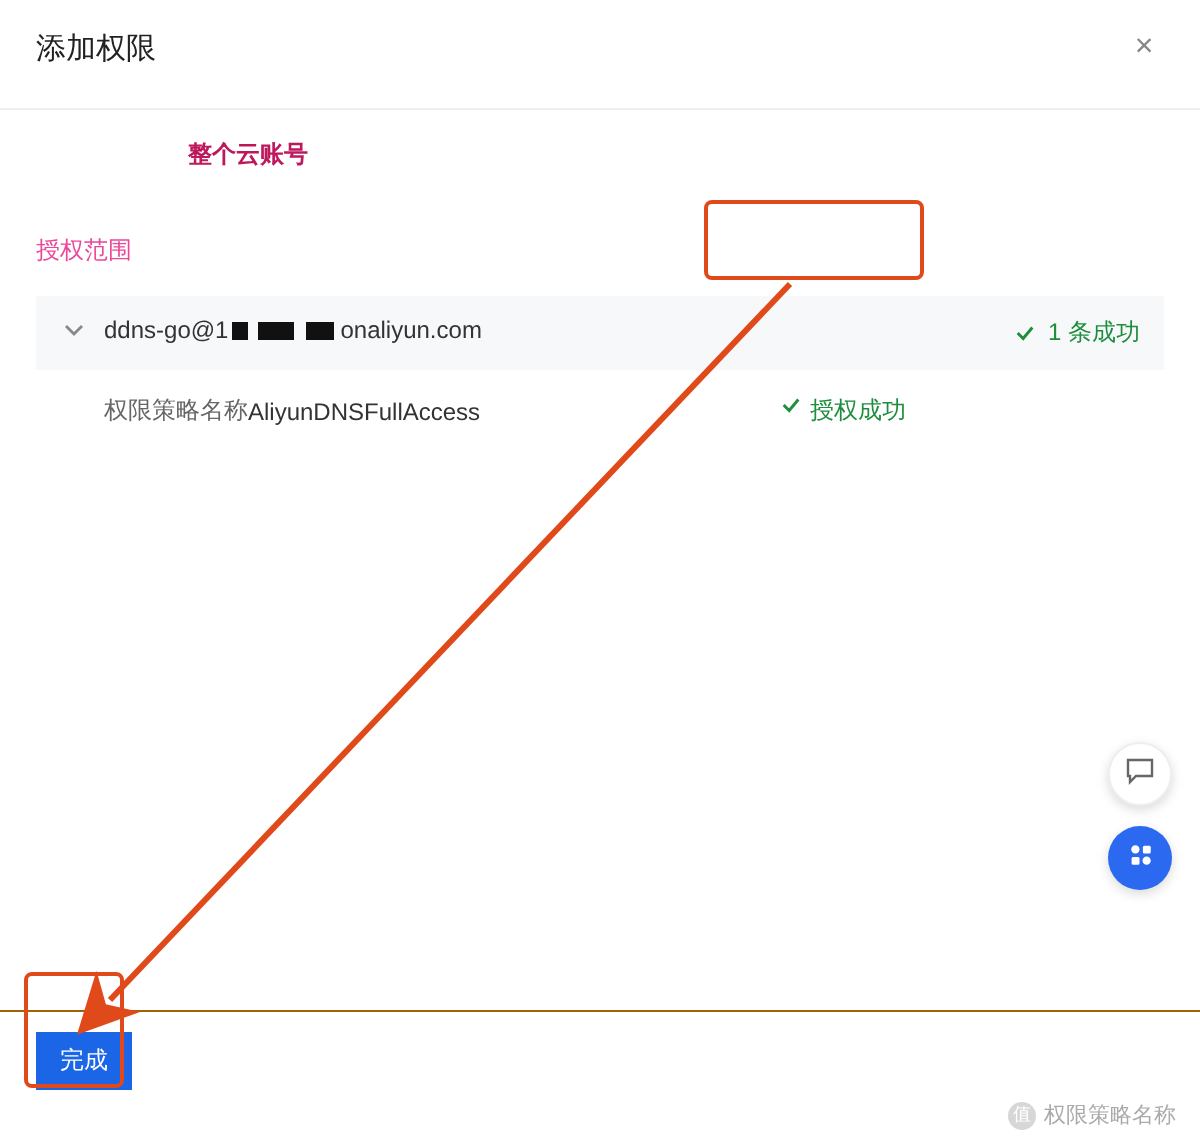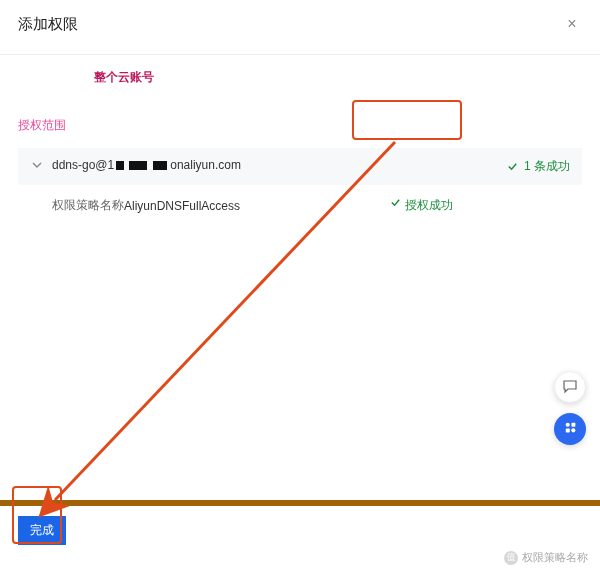--- a/index.html
+++ b/index.html
@@ -90,21 +90,21 @@
   .auth-status {
     margin-left: 150px;
     color: #1e8e3e;
     display: inline-flex;
     align-items: flex-start;
     gap: 4px;
   }
   .check-icon { display:inline-flex; align-items:center; }
   .dialog-footer {
     padding: 10px 18px 26px 18px;
-    border-top: 6px solid #a16207;
+    border-top: 1px solid #a16207;
     background: #fff;
   }
   .done-btn {
     background: #1b66e6;
     color: #fff;
     border: none;
     font-size: 12px;
     padding: 6px 12px;
     cursor: pointer;
   }

